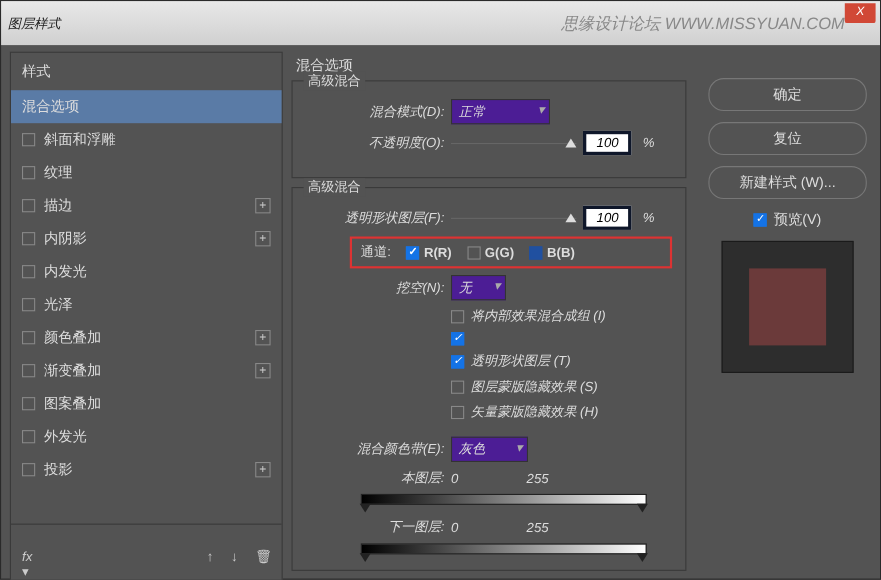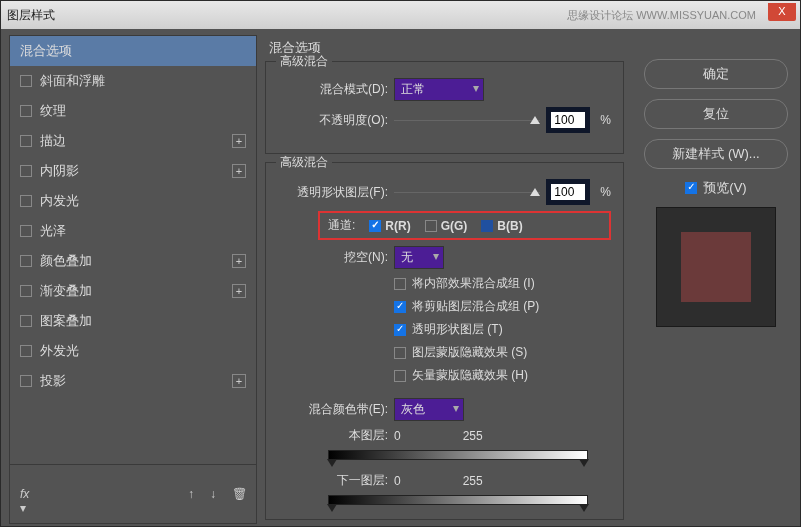--- a/index.html
+++ b/index.html
@@ -1,40 +1,40 @@
 <!DOCTYPE html>
 <html><head>
 <meta charset="utf-8">
 <style>
 * { box-sizing: border-box; margin: 0; padding: 0; font-family: "Microsoft YaHei", sans-serif; }
 body { background: #333; width: 801px; height: 527px; overflow: hidden; }
 .window { width: 801px; height: 527px; background: #535353; border: 1px solid #2a2a2a; position: relative; }
-.titlebar { height: 28px; background: linear-gradient(#e8e8e8,#d0d0d0); display: flex; align-items: center; padding: 0 6px; font-size: 12px; color: #222; position: relative; }
-.titlebar .watermark { position: absolute; right: 44px; font-size: 11px; color: #888; }
+.titlebar { height: 40px; background: linear-gradient(#e8e8e8,#d0d0d0); display: flex; align-items: center; padding: 0 6px; font-size: 12px; color: #222; position: relative; font-style: italic; }
+.titlebar .watermark { position: absolute; right: 32px; font-size: 15px; color: #888; }
 .close-btn { position: absolute; right: 4px; top: 2px; width: 28px; height: 18px; background: #d14836; color: #fff; text-align: center; font-size: 11px; line-height: 16px; border-radius: 0 0 2px 2px; }
 .body { display: flex; height: calc(100% - 24px); }
 .sidebar { width: 248px; background: #535353; border: 1px solid #3a3a3a; margin: 6px 0 6px 8px; display: flex; flex-direction: column; }
 .side-head { padding: 8px 10px; color: #ddd; font-size: 13px; }
 .side-item { padding: 6px 10px; color: #ddd; font-size: 13px; display: flex; align-items: center; justify-content: space-between; }
 .side-item.hi { background: #5a7ba6; }
 .chk { width: 12px; height: 12px; border: 1px solid #888; margin-right: 8px; display: inline-block; background: #535353; flex-shrink: 0; }
 .plus { width: 14px; height: 14px; border: 1px solid #888; color: #ccc; font-size: 11px; text-align: center; line-height: 12px; }
 .lbl { flex: 1; }
 .side-foot { margin-top: auto; padding: 22px 10px; display: flex; gap: 8px; align-items: center; color: #ccc; font-size: 12px; border-top: 1px solid #3a3a3a; }
 .side-foot .sp { flex: 1; }
 .ico { width: 14px; height: 14px; display: inline-block; color: #ccc; }
 .main { flex: 1; padding: 10px 8px; color: #ddd; font-size: 12px; overflow: hidden; }
 .group-title { margin: 0 0 4px 4px; font-size: 13px; }
 .group { border: 1px solid #3a3a3a; padding: 10px 12px 14px; margin-bottom: 8px; position: relative; }
 .group-label { position: absolute; top: -9px; left: 10px; background: #535353; padding: 0 4px; font-size: 12px; }
-.row { display: flex; align-items: center; margin: 6px 0; gap: 6px; }
+.row { display: flex; align-items: center; margin: 6px 16px; gap: 6px; font-style: italic; }
 .row .rlabel { width: 110px; text-align: right; }
 .select { background: #4c1d95; border: 1px solid #333; color: #ddd; padding: 2px 20px 2px 6px; font-size: 12px; position: relative; min-width: 90px; }
 .select::after { content: "▾"; position: absolute; right: 4px; top: 2px; color: #aaa; }
-.numbox { background: #fff; color: #000; width: 44px; padding: 1px 3px; font-size: 12px; text-align: left; border: 5px solid #0f172a; }
+.numbox { background: #fff; color: #000; width: 44px; padding: 1px 3px; font-size: 12px; text-align: center; border: 3px solid #0f172a; }
 .tri { width: 0; height: 0; border-left: 5px solid transparent; border-right: 5px solid transparent; border-bottom: 8px solid #ddd; display: inline-block; margin-left: 4px; }
 .channels { border: 2px solid #d33; padding: 4px 8px; display: flex; align-items: center; gap: 14px; margin-left: 40px; }
 .chopt { display: flex; align-items: center; gap: 4px; font-weight: bold; }
 .cbox { width: 12px; height: 12px; border: 1px solid #888; background: #535353; }
 .cbox.on { background: #1473e6; border-color: #1473e6; position: relative; }
 .cbox.on::after { content: "✓"; color: #fff; font-size: 10px; position: absolute; top: -2px; left: 1px; }
 .cbox.blue { background: #2050a0; border-color: #2050a0; }
 .gradbar { height: 10px; background: linear-gradient(to right,#000,#fff); border: 1px solid #222; position: relative; width: 260px; margin-left: 10px; }
 .gradbar .t { position: absolute; bottom: -8px; width: 0; height: 0; border-left: 5px solid transparent; border-right: 5px solid transparent; border-top: 8px solid #222; }
 .right { width: 168px; padding: 10px 12px; margin-top: 20px; }
@@ -49,20 +49,21 @@
 
 <div class="window">
   <div class="titlebar">
     <span>图层样式</span>
     <span class="watermark">思缘设计论坛 WWW.MISSYUAN.COM</span>
     <div class="close-btn">X</div>
   </div>
   <div class="body">
 
     <div class="sidebar">
+      <div class="side-head">样式</div>
       <div id="side-list">
           <div class="side-item hi">
             <span class="lbl">混合选项</span>
           </div>
           <div class="side-item">
             <span class="chk"></span>
             <span class="lbl">斜面和浮雕</span>
           </div>
           <div class="side-item">
             <span class="chk"></span>
@@ -167,21 +168,20 @@
           <span class="rlabel">挖空(N):</span>
           <div class="select" style="min-width:50px">无</div>
         </div>
         <div id="adv-opts" style="margin-left:116px">
             <div class="row">
               <span class="cbox"></span>
               <span>将内部效果混合成组 (I)</span>
             </div>
             <div class="row">
               <span class="cbox on"></span>
-              <span>将剪贴图层混合成组 (P)</span>
             </div>
             <div class="row">
               <span class="cbox on"></span>
               <span>透明形状图层 (T)</span>
             </div>
             <div class="row">
               <span class="cbox"></span>
               <span>图层蒙版隐藏效果 (S)</span>
             </div>
             <div class="row">

